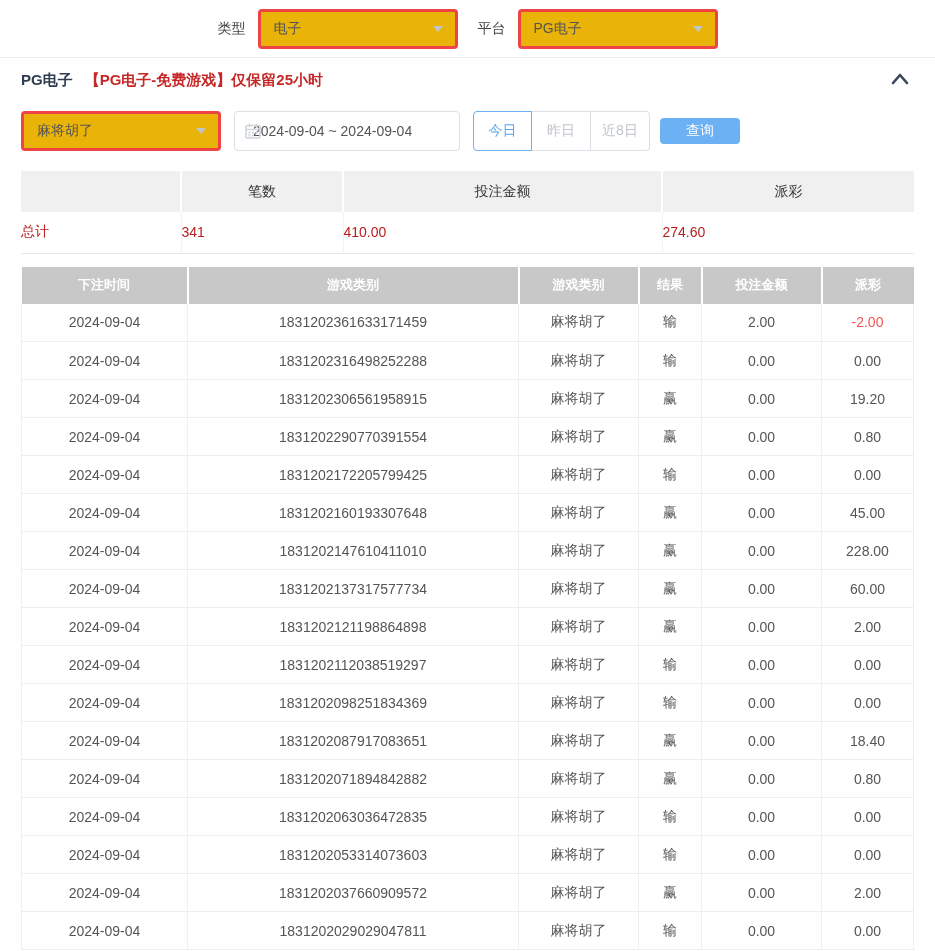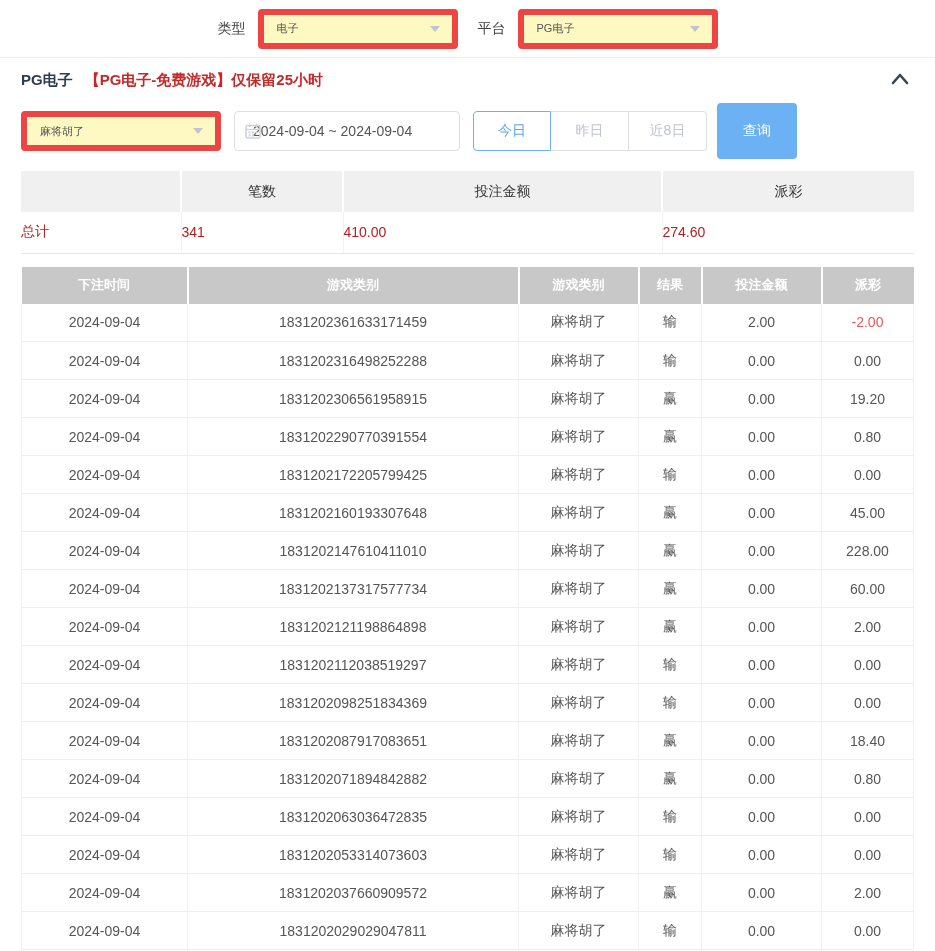--- a/index.html
+++ b/index.html
@@ -17,26 +17,26 @@
     align-items: center;
     justify-content: center;
     gap: 20px;
     border-bottom: 1px solid #ececec;
   }
   .top-group { display: flex; align-items: center; }
   .top-group .lbl { font-size: 14px; color: #444; margin-right: 12px; }
   .select-box {
     position: relative;
     width: 200px; height: 40px;
-    border: 6px solid #ef4444;
+    border: 3px solid #ef4444;
     border-radius: 4px;
-    background: #fef9c3;
+    background: #eab308;
     display: flex; align-items: center;
     padding: 0 30px 0 13px;
-    font-size: 11px; color: #555;
+    font-size: 14px; color: #555;
     cursor: pointer;
   }
   .caret {
     position: absolute; right: 12px; top: 50%;
     margin-top: -3px;
     width: 0; height: 0;
     border-left: 5px solid transparent;
     border-right: 5px solid transparent;
     border-top: 6px solid #c0c4cc;
   }
@@ -66,36 +66,36 @@
     border-radius: 4px;
     margin-left: 13px;
     display: flex; align-items: center;
     padding-left: 18px;
     font-size: 14px; color: #555;
     cursor: pointer;
   }
   .cal-icon { position: absolute; left: 10px; top: 11px; }
   .seg-group { display: flex; margin-left: 13px; }
   .seg-btn {
-    width: 78px; height: 40px;
+    width: 59px; height: 40px;
     border: 1px solid #dcdfe6;
     border-left-width: 0;
     background: #fff;
     display: flex; align-items: center; justify-content: center;
     font-size: 14px; color: #c0c4cc;
     cursor: pointer;
   }
   .seg-btn:first-child { border-left-width: 1px; border-radius: 4px 0 0 4px; }
   .seg-btn:last-child { border-radius: 0 4px 4px 0; }
   .seg-btn.active {
     border: 1px solid #6db1f5;
     color: #5da3f0;
   }
   .search-btn {
-    width: 80px; height: 56px;
+    width: 80px; height: 26px;
     margin-left: 10px;
     background: #6db1f5;
     color: #fff;
     font-size: 14px;
     border: none; border-radius: 4px;
     display: flex; align-items: center; justify-content: center;
     cursor: pointer;
   }
   
   .tbl-wrap { padding: 0 21px; }

